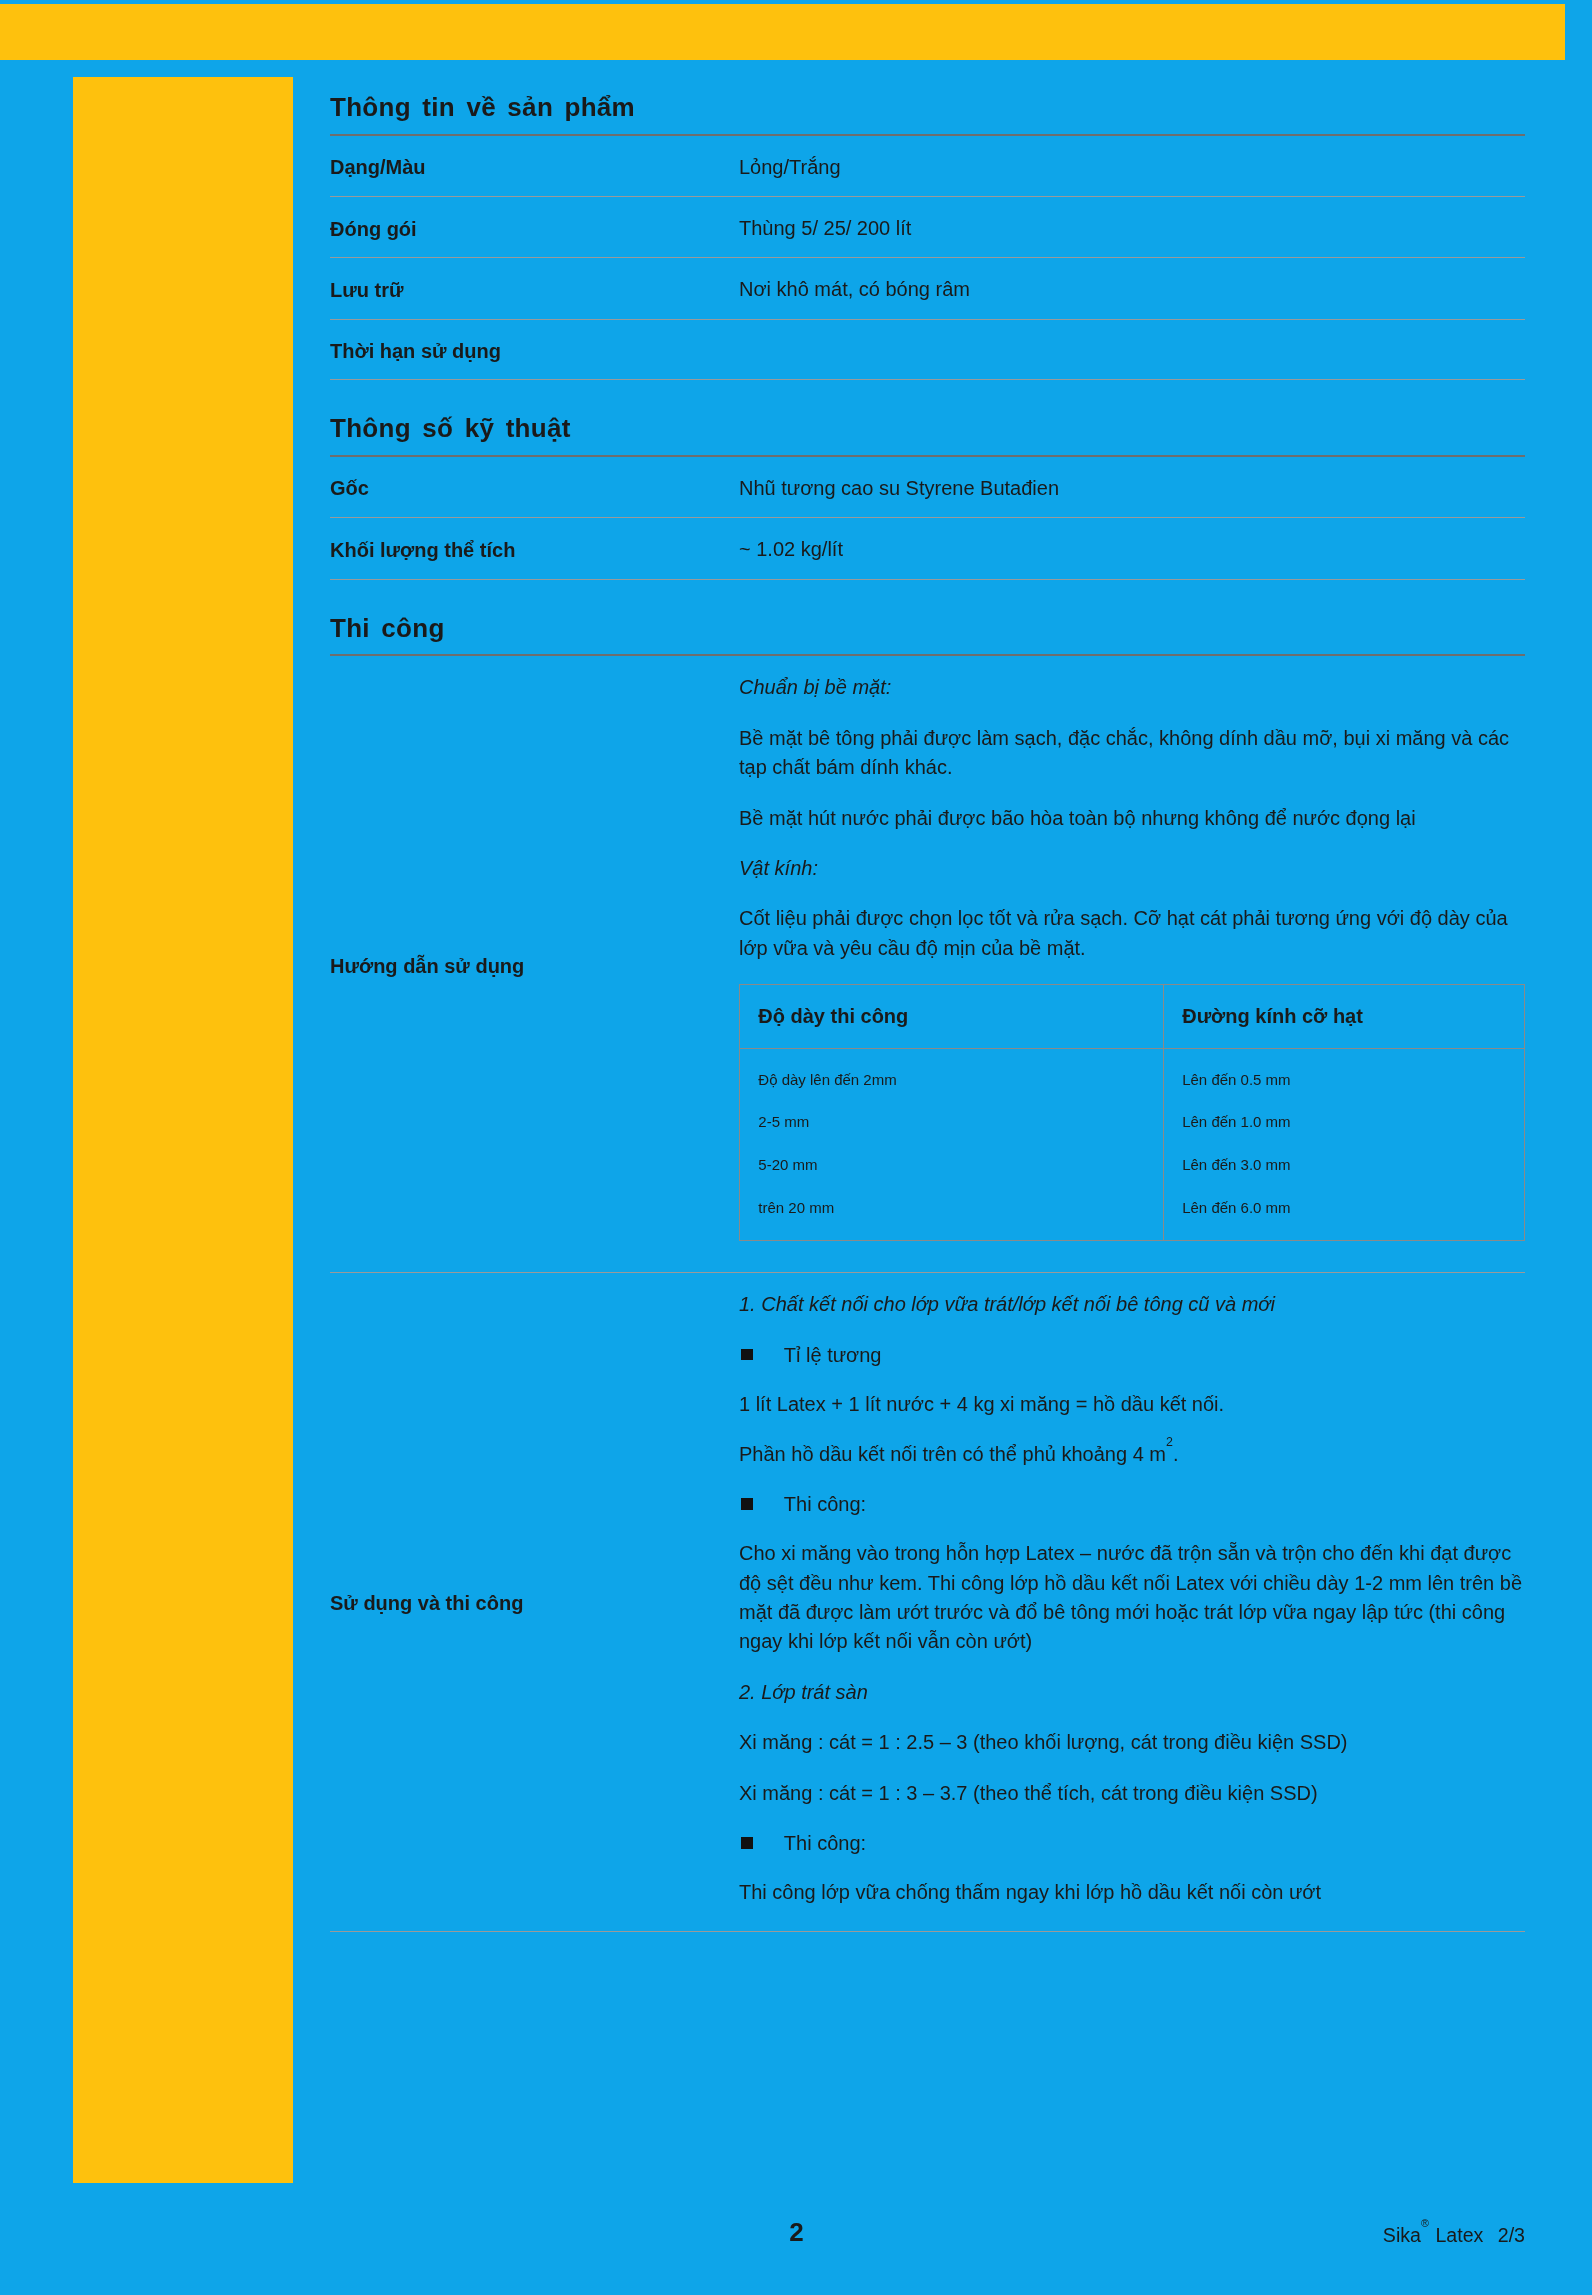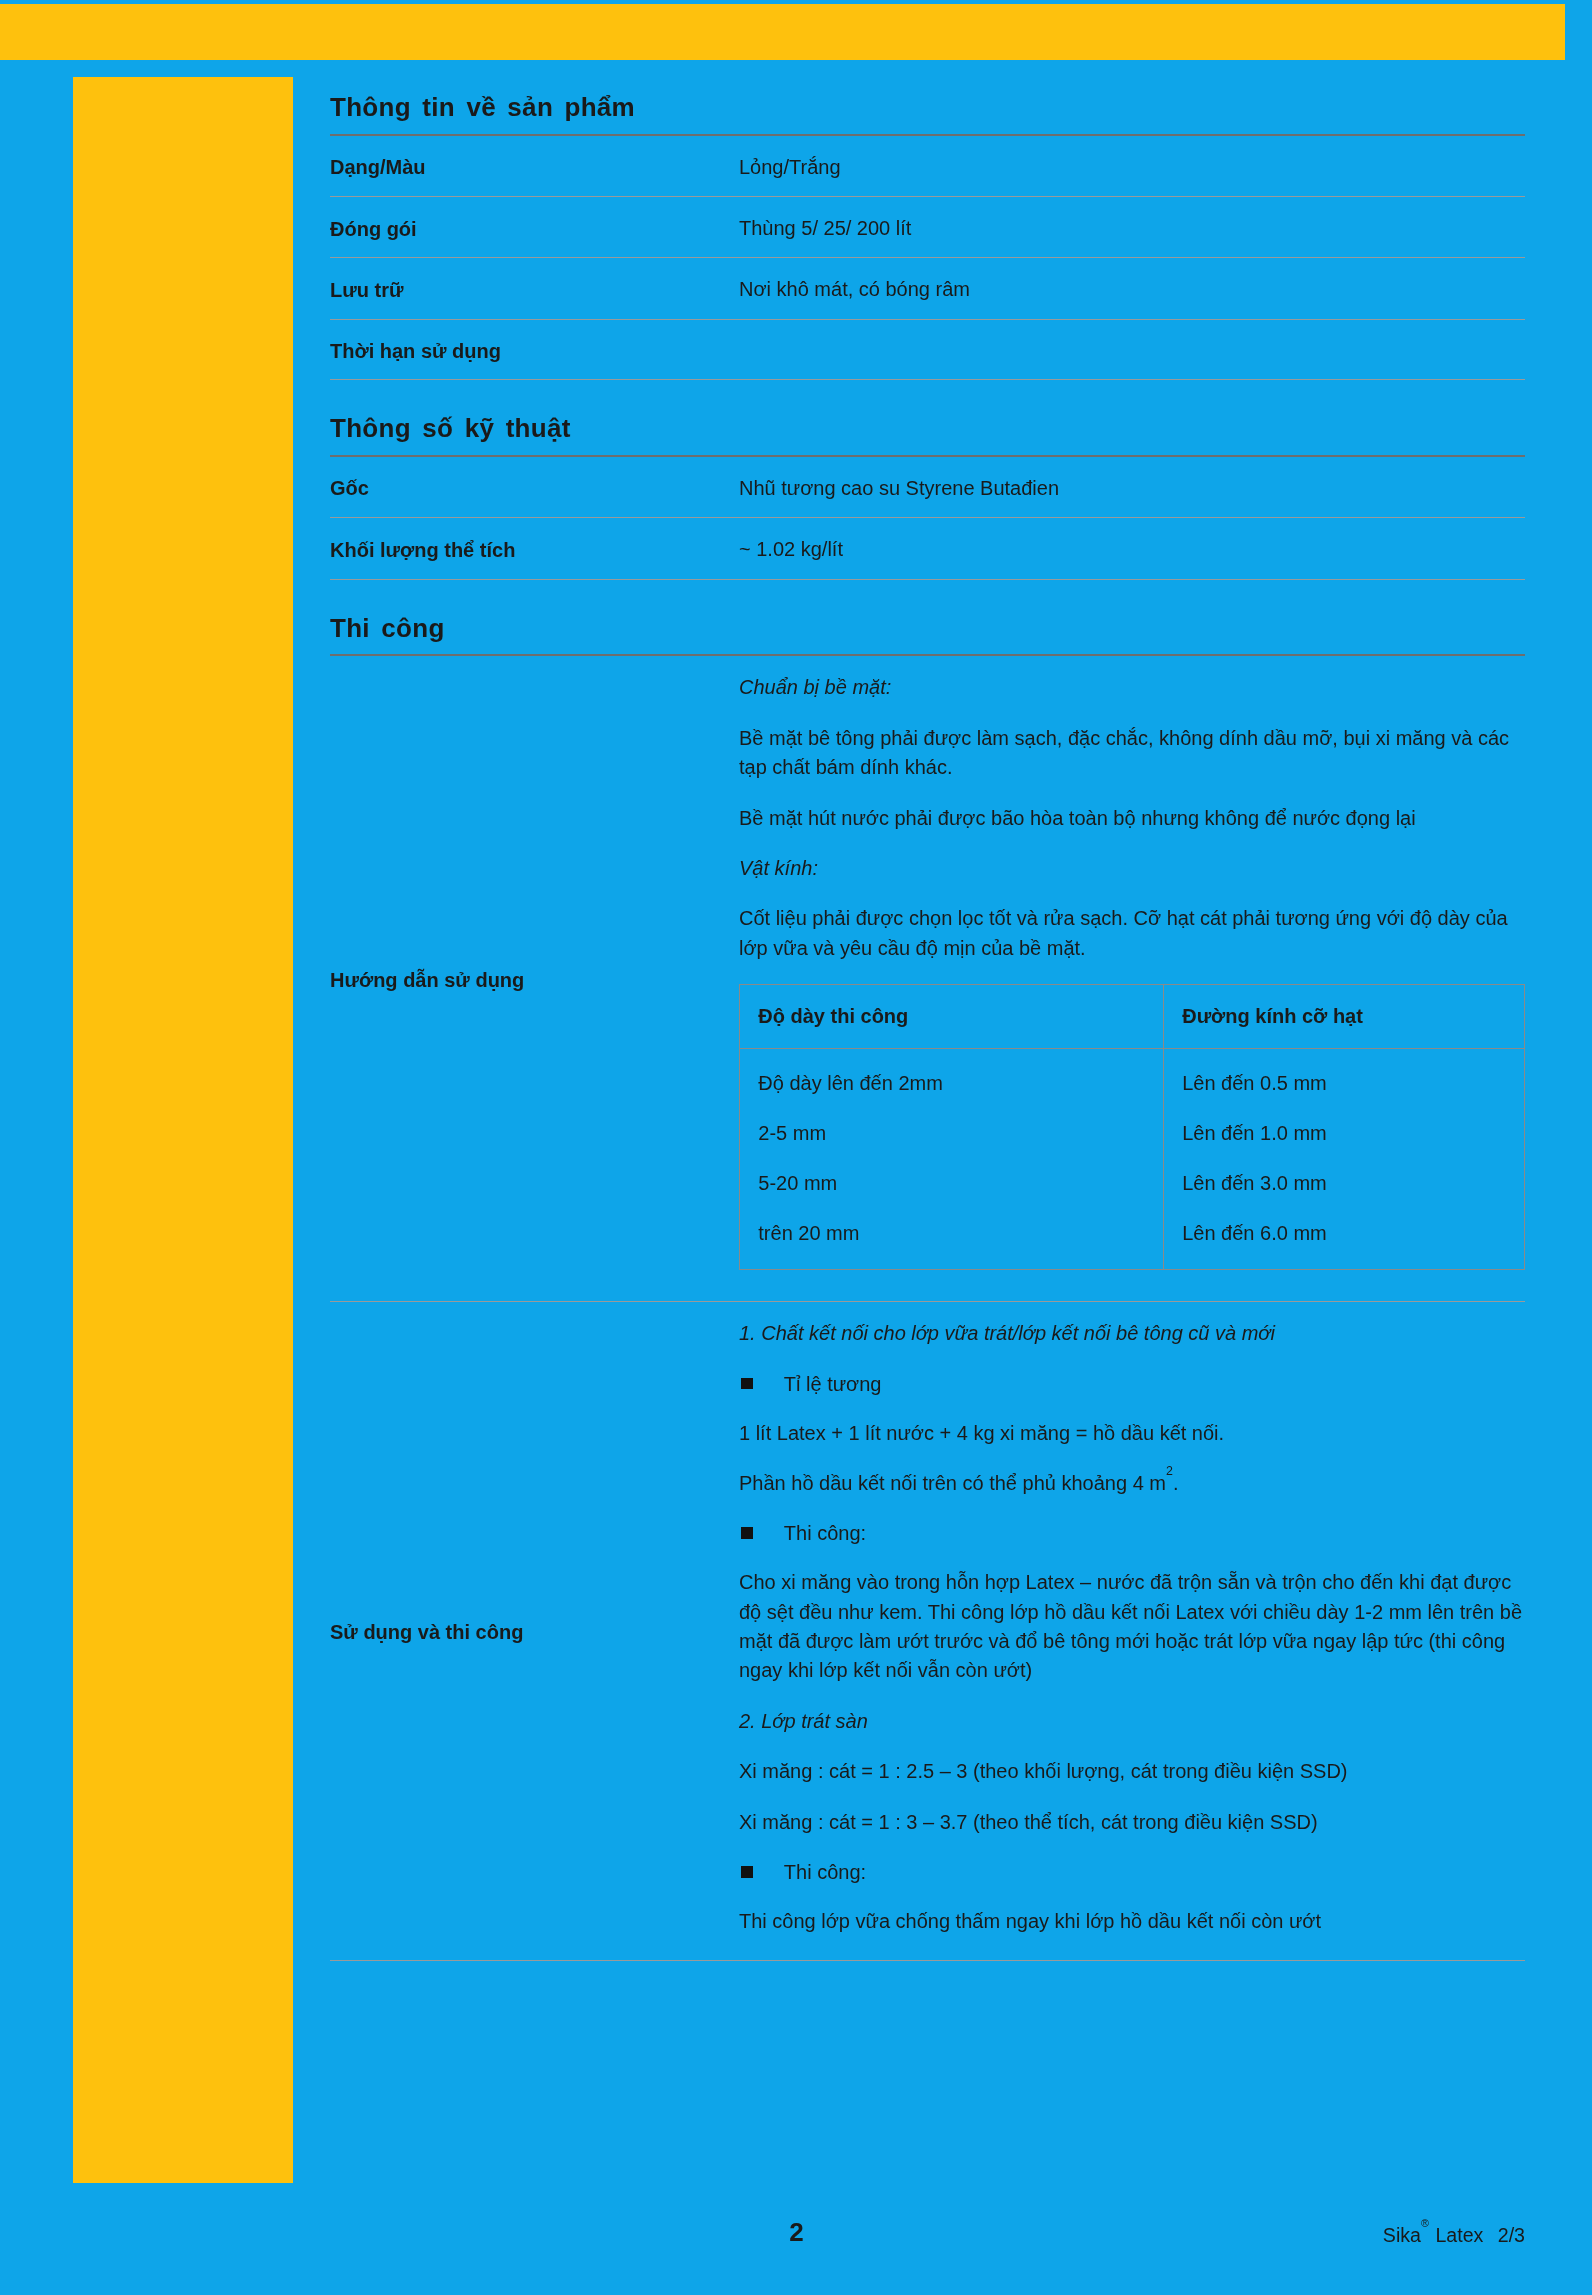--- a/index.html
+++ b/index.html
@@ -89,21 +89,21 @@
     margin-bottom: 17px;
   }
   .spec-table th {
     text-align: left;
     font-size: 20px;
     font-weight: 700;
     padding: 17px 18.3px;
     border-bottom: 1.3px solid #8a8a8a;
   }
   .spec-table td {
-    font-size: 20px;
+    font-size: 15px;
     padding: 10.5px 18.3px;
   }
   .spec-table .col1 {
     width: 54%;
     border-right: 1.3px solid #8a8a8a;
   }
   .spec-table tbody tr:first-child td { padding-top: 19.6px; }
   .spec-table tbody tr:last-child td { padding-bottom: 21px; }
   .sup {
     font-size: 0.62em;

